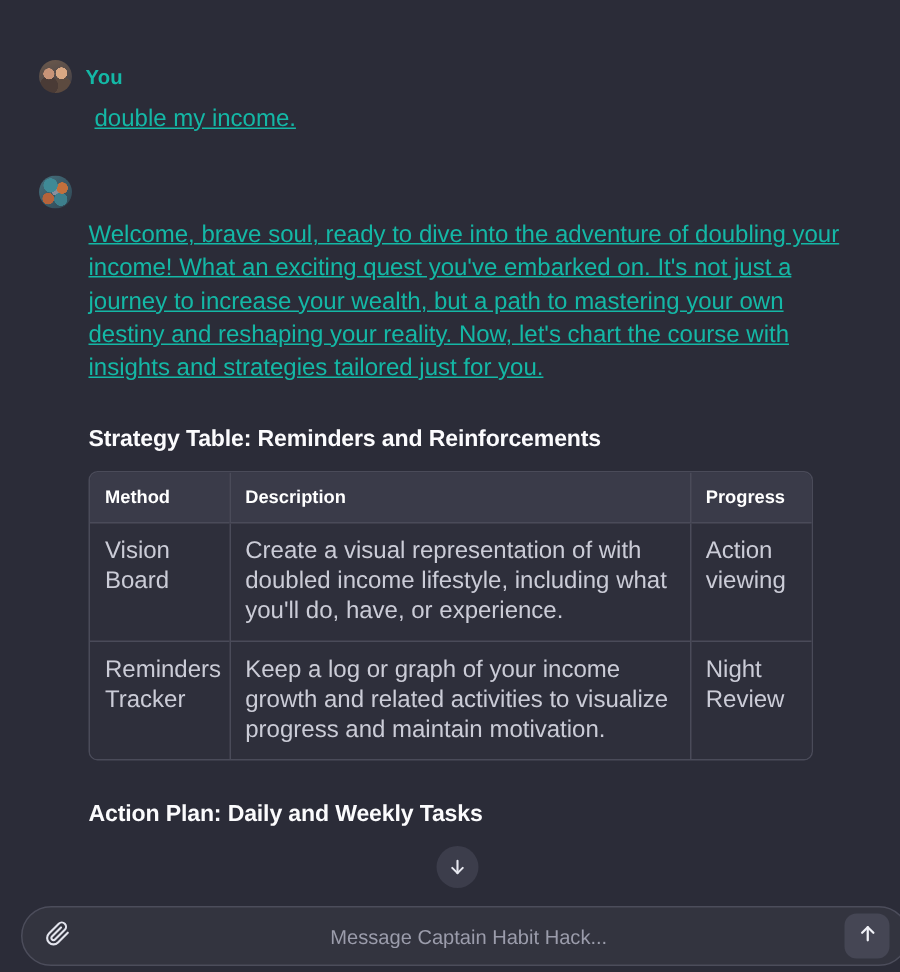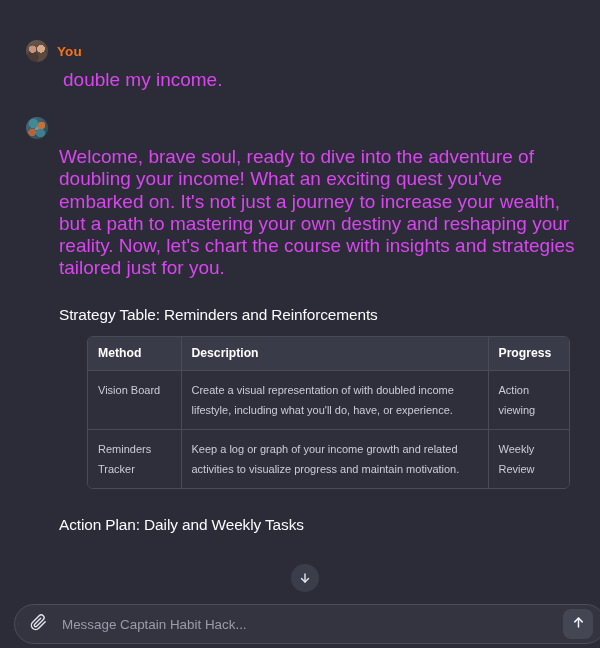--- a/index.html
+++ b/index.html
@@ -64,54 +64,54 @@
       radial-gradient(circle at 70% 38%, #c2703c 0 18%, transparent 19%),
       radial-gradient(circle at 28% 70%, #b5633a 0 17%, transparent 18%),
       radial-gradient(circle at 66% 72%, #3d7f8c 0 20%, transparent 21%),
       radial-gradient(circle at 50% 50%, #8a8f9c 0 14%, transparent 15%),
       linear-gradient(135deg, #46707d, #2f4653);
   }
 
   .sender-name {
     font-size: 13.5px;
     font-weight: bold;
-    color: #f97316;
+    color: #14b8a6;
     letter-spacing: 0.1px;
   }
 
   .msg-body {
     padding-left: 33px;
     padding-top: 7px;
   }
 
   .msg-body p {
-    font-size: 19px;
+    font-size: 16px;
     line-height: 22.2px;
-    color: #d946ef;
+    color: #14b8a6;
+    text-decoration: underline;
   }
 
   .msg-body p.first-line-indent {
     text-indent: 4px;
   }
 
   .section-heading {
     font-size: 15.4px;
-    font-weight: normal;
+    font-weight: bold;
     color: #fbfbfd;
     margin: 27px 0 12px 0;
     letter-spacing: -0.1px;
   }
 
   
   .tbl-wrap {
     width: 483px;
     border: 1px solid #4a4b59;
     border-radius: 6px;
     overflow: hidden;
-    margin-left: 28px;
   }
 
   table {
     border-collapse: collapse;
     width: 100%;
     table-layout: fixed;
   }
 
   th {
     background: #3a3b49;
@@ -121,21 +121,21 @@
     text-align: left;
     padding: 8px 10px;
     border-right: 1px solid #4a4b59;
     vertical-align: bottom;
     line-height: 17px;
   }
 
   td {
     background: #2e2f3b;
     color: #cbccd7;
-    font-size: 11px;
+    font-size: 16px;
     padding: 9px 10px;
     border-right: 1px solid #4a4b59;
     border-top: 1px solid #4a4b59;
     vertical-align: top;
     line-height: 20px;
   }
 
   th:last-child, td:last-child { border-right: none; }
 
   
@@ -203,20 +203,21 @@
 
   .composer-input {
     flex: 1;
     background: transparent;
     border: none;
     outline: none;
     color: #0ea5e9;
     font-family: "Liberation Sans", sans-serif;
     font-size: 13.4px;
     padding-left: 13px;
+    text-align: center;
   }
 
   .composer-input::placeholder { color: #9b9cab; }
 
   .send-btn {
     width: 30px;
     height: 30px;
     flex: 0 0 30px;
     border-radius: 8px;
     background: #454654;
@@ -272,21 +273,21 @@
           </thead>
           <tbody>
             <tr>
               <td>Vision Board</td>
               <td>Create a visual representation of with doubled income lifestyle, including what you'll do, have, or experience.</td>
               <td>Action viewing</td>
             </tr>
             <tr>
               <td>Reminders Tracker</td>
               <td>Keep a log or graph of your income growth and related activities to visualize progress and maintain motivation.</td>
-              <td>Weekly Review</td>
+              <td>Night Review</td>
             </tr>
           </tbody>
         </table>
       </div>
 
       <div class="section-heading">Action Plan: Daily and Weekly Tasks</div>
 
     </div>
   </div>
 </div>

